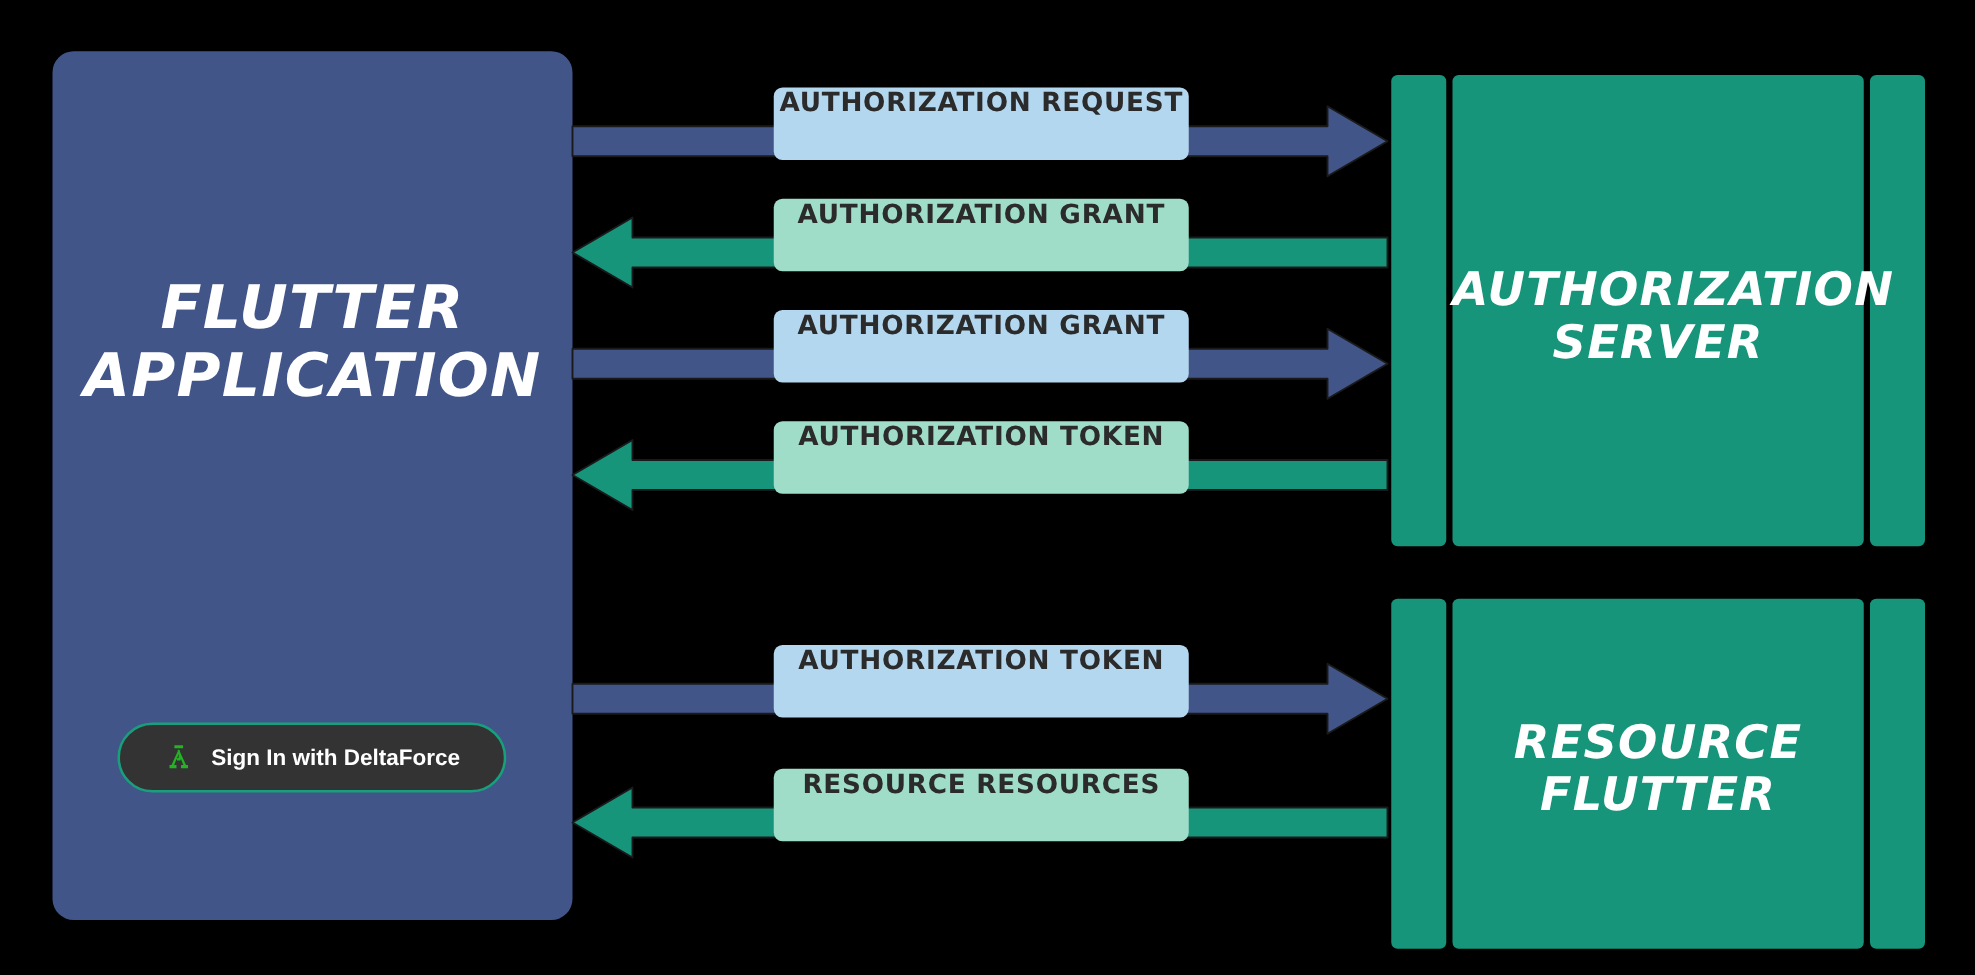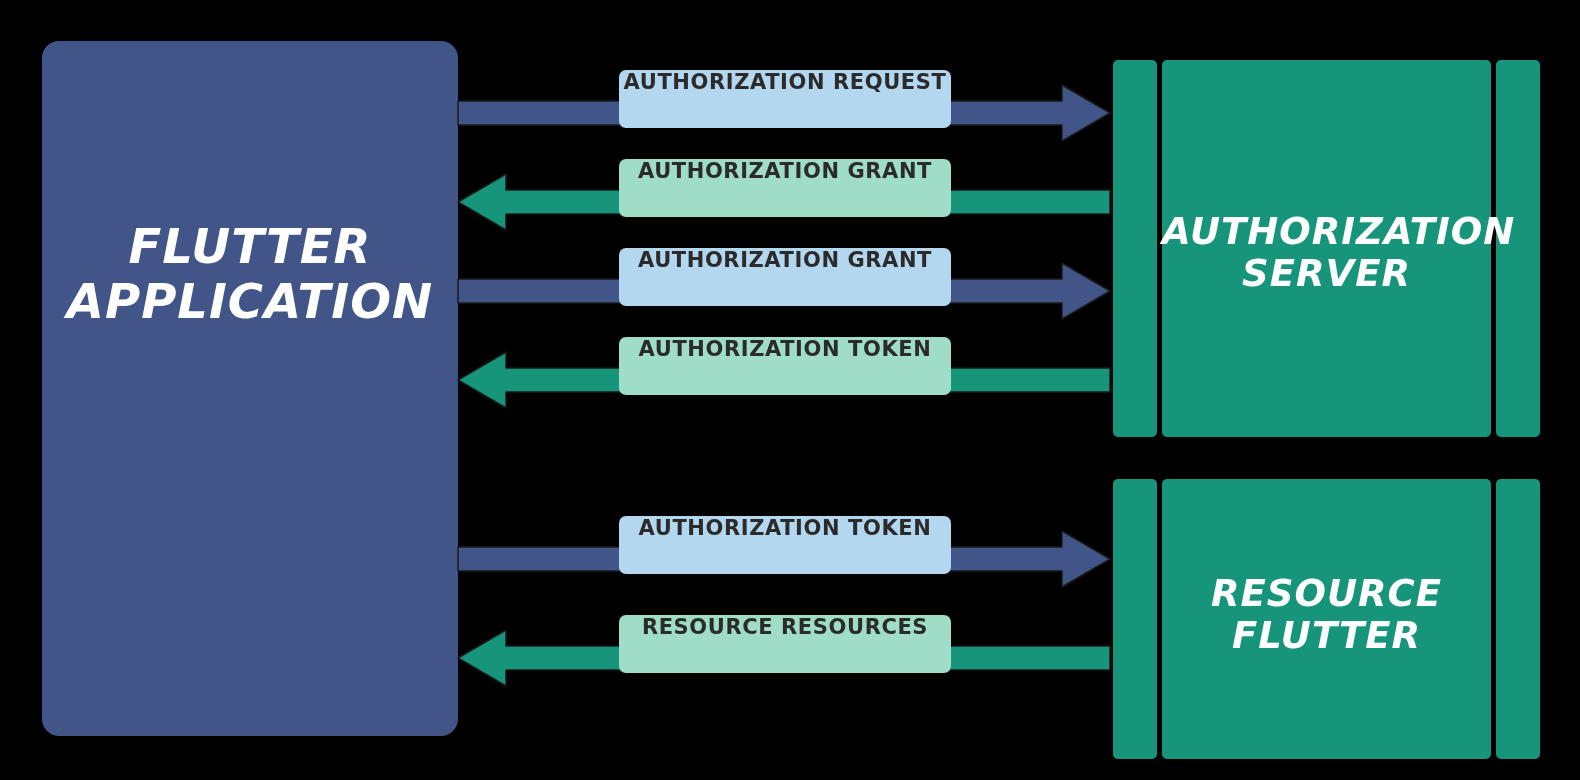--- a/index.html
+++ b/index.html
@@ -164,20 +164,34 @@
 </style>
 </head>
 <body>
 
 <div id="canvas">
 
   <div class="client-box">
     <div class="client-title">FLUTTER
 APPLICATION</div>
 
+    <div class="signin-button">
+      <svg class="signin-icon" viewBox="0 0 24 24">
+        <g fill="#22b422">
+          <rect x="8.5" y="2.2" width="7" height="2.3" rx="0.4"></rect>
+          <polygon points="12,5.2 14.2,13.6 11.9,13.6 11.9,8.6 10.2,13.6 9.8,13.6"></polygon>
+          <polygon points="11.6,6.2 13.0,6.2 8.2,18.4 6.0,18.4"></polygon>
+          <polygon points="12.4,6.2 11.0,6.2 15.8,18.4 18.0,18.4"></polygon>
+          <rect x="4.6" y="18.0" width="5.6" height="2.6" rx="0.4"></rect>
+          <rect x="13.8" y="18.0" width="5.6" height="2.6" rx="0.4"></rect>
+          <rect x="10.6" y="12.4" width="2.8" height="2.0" rx="0.3"></rect>
+        </g>
+      </svg>
+      <span class="signin-label">Sign In with DeltaForce</span>
+    </div>
   </div>
 
   <div class="server-box" id="auth-server">
     <div class="band band-left"></div>
     <div class="band band-middle"></div>
     <div class="band band-right"></div>
     <div class="server-title">AUTHORIZATION
 SERVER</div>
   </div>
 

